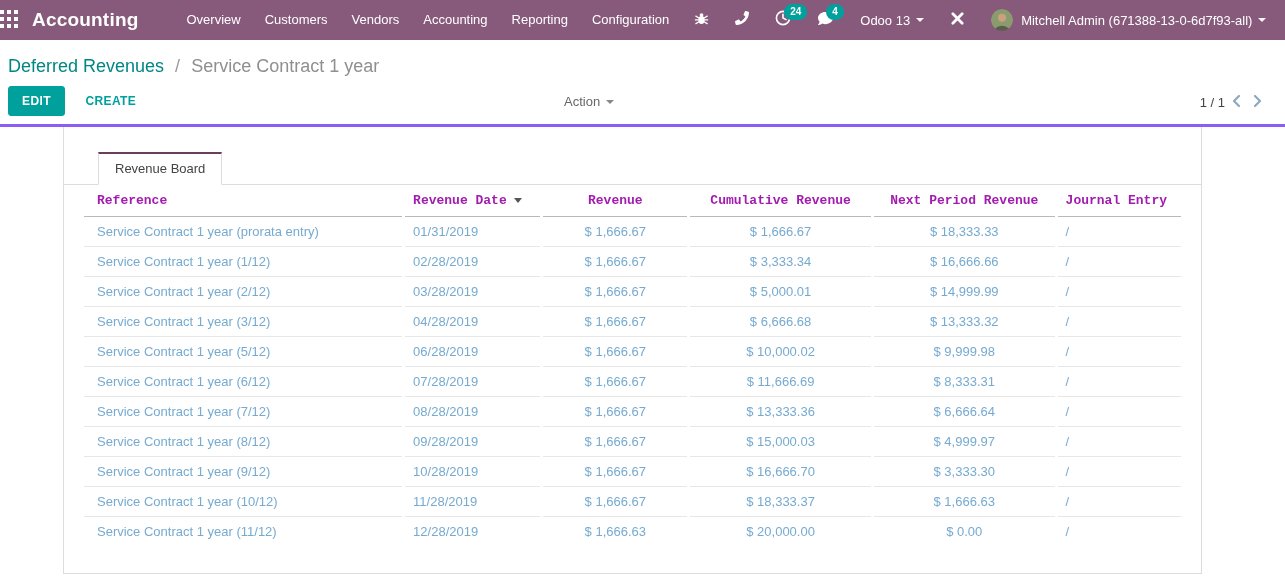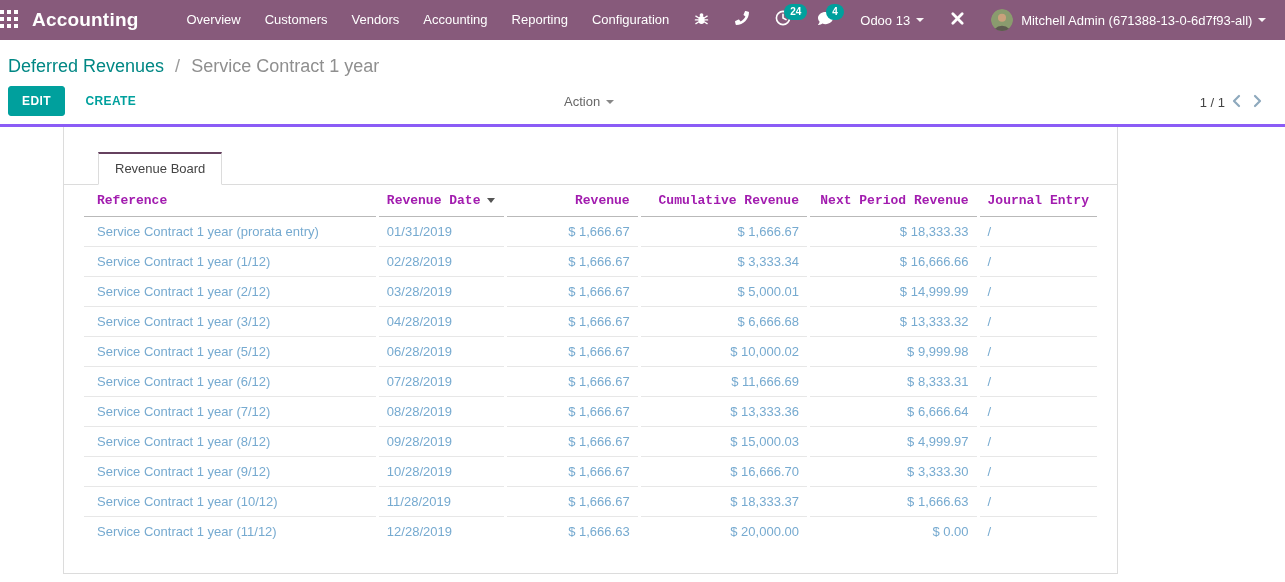--- a/index.html
+++ b/index.html
@@ -66,39 +66,39 @@
     border-left:4px solid transparent; border-right:4px solid transparent;
     border-top:4px solid #888;
   }
   .pager { position:absolute; right:16px; top:6px; display:flex; align-items:center; }
   .pager-value { font-size:13px; color:#444; }
   .pager-btn { background:none; border:none; padding:2px 6px; cursor:pointer; }
 
   
   .content { background:#fff; }
   .sheet {
-    width:1055px; margin-left:63px; height:447px;
+    width:1139px; margin-left:63px; height:447px;
     background:#fff; border:1px solid #dcdcdc; border-top:none;
     padding:25px 17px 0 17px;
   }
   .notebook { margin:0 -17px; padding-left:34px; border-bottom:1px solid #dcdcdc; }
   .tab {
     display:inline-block; background:#fff; color:#444; font-size:13px;
     padding:7px 16px 8px 16px; margin-bottom:-1px; cursor:pointer;
     border:1px solid #dcdcdc; border-top:2px solid #66415f; border-bottom:1px solid #fff;
   }
 
   
   table.board { width:100%; border-collapse:separate; border-spacing:3px 0; font-size:13px; }
   th {
     color:#a21caf; font-weight:700; text-align:left; white-space:nowrap;
     padding:8px 8px 8px 8px; border-bottom:1px solid #b9b9b9; cursor:pointer;font-family:Liberation Mono, monospace;
   }
   th.col-ref { padding-left:13px; }
-  th.num, td.col-num { text-align:right; }
+  th.num, td.col-num { text-align:center; }
   td { color:#76AAD0; padding:7px 8px; white-space:nowrap; height:28px; }
   td.col-ref { padding-left:13px; }
   tbody tr { cursor:pointer; }
   tbody tr:not(:last-child) td { border-bottom:1px solid #e7e7e7; }
   .sort-icon {
     display:inline-block; width:0; height:0; margin-left:7px;
     border-left:4px solid transparent; border-right:4px solid transparent;
     border-top:5px solid #555; vertical-align:middle;
   }
 </style>

